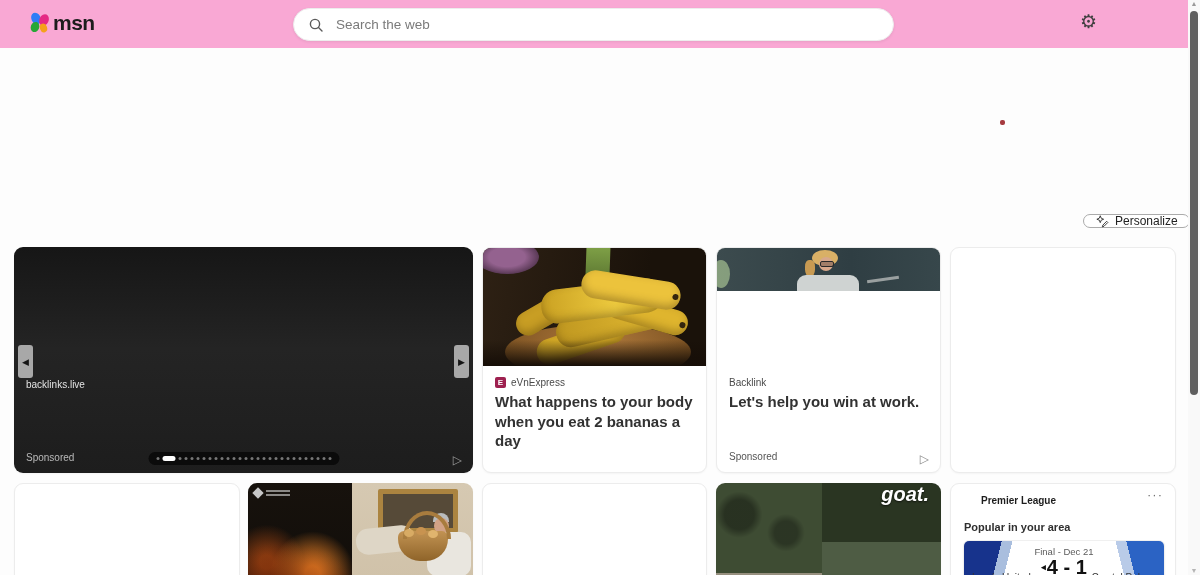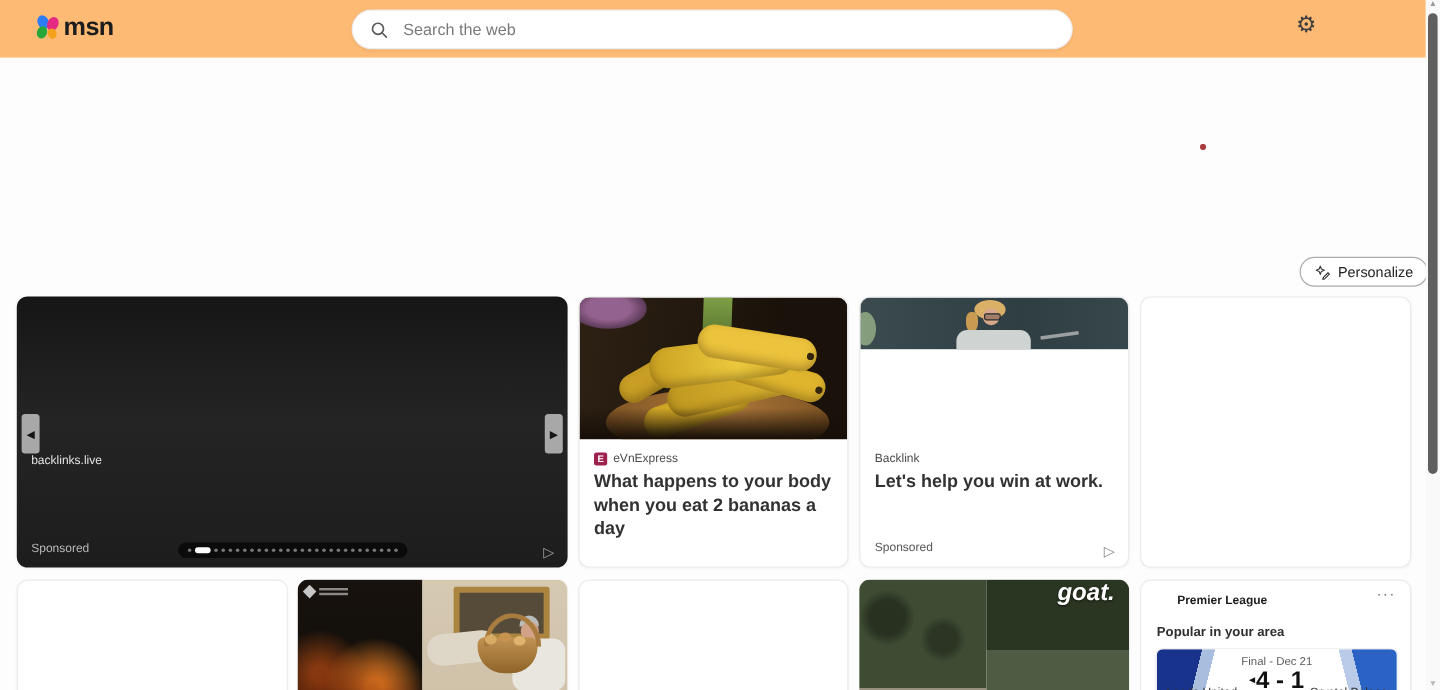--- a/index.html
+++ b/index.html
@@ -1,37 +1,37 @@
 <!DOCTYPE html>
 <html><head>
 <meta charset="utf-8">
 <style>
   html,body{margin:0;padding:0;overflow:hidden;}
   .page{position:relative;width:1200px;height:575px;overflow:hidden;background:#fdfdfd;
         font-family:"Liberation Sans",sans-serif;-webkit-font-smoothing:antialiased;}
 
   
-  .header{position:absolute;left:0;top:0;width:1200px;height:48px;background:#fdba74;}
+  .header{position:absolute;left:0;top:0;width:1200px;height:48px;background:#f9a8d4;}
   .logo{position:absolute;left:28px;top:11px;display:flex;align-items:center;gap:1px;}
   .logo-text{font-size:21px;font-weight:bold;color:#1c1c1c;letter-spacing:-0.5px;}
   .search-bar{position:absolute;left:293px;top:8px;width:601px;height:33px;background:#fff;
       border:1px solid #ededed;border-radius:17px;box-shadow:0 1px 3px rgba(0,0,0,.07);
       display:flex;align-items:center;gap:10px;padding:0 14px;box-sizing:border-box;}
   .search-input{border:none;outline:none;background:transparent;flex:1;font-size:13.5px;color:#333;
       font-family:"Liberation Sans",sans-serif;}
   .search-input::placeholder{color:#7a7a7a;}
   .gear-button{position:absolute;left:1080px;top:12px;font-size:19px;color:#3f3f3f;cursor:pointer;line-height:1;}
   .stray-dot{position:absolute;left:1000px;top:120px;width:5px;height:5px;border-radius:2px;background:#a63a3f;}
 
   
   .tabs{position:absolute;left:14px;top:213px;display:flex;align-items:center;gap:21px;}
   .tab{font-size:12.5px;color:#3c3c3c;cursor:pointer;}
   .tab.active{background:#fff;border:1px solid #e3e3e3;border-radius:16px;padding:5px 11px;
       color:#2563cf;font-weight:bold;box-shadow:0 1px 2px rgba(0,0,0,.05);}
-  .personalize{position:absolute;left:1083px;top:214px;height:25px;box-sizing:border-box;display:flex;
+  .personalize{position:absolute;left:1083px;top:214px;height:14px;box-sizing:border-box;display:flex;
       align-items:center;gap:6px;padding:0 11px;background:#fff;border:1px solid #ababab;border-radius:13px;
       font-size:12px;color:#222;cursor:pointer;}
 
   
   .card{position:absolute;background:#fff;border:1px solid #ececec;border-radius:9px;box-sizing:border-box;
       box-shadow:0 1px 2px rgba(0,0,0,.04);}
   .row1{top:247px;height:226px;}
   .row2{top:483px;height:226px;}
   .card-ad{left:14px;width:459px;border:none;overflow:hidden;
       background:linear-gradient(180deg,#161616,#242424 45%,#1d1d1d);}

